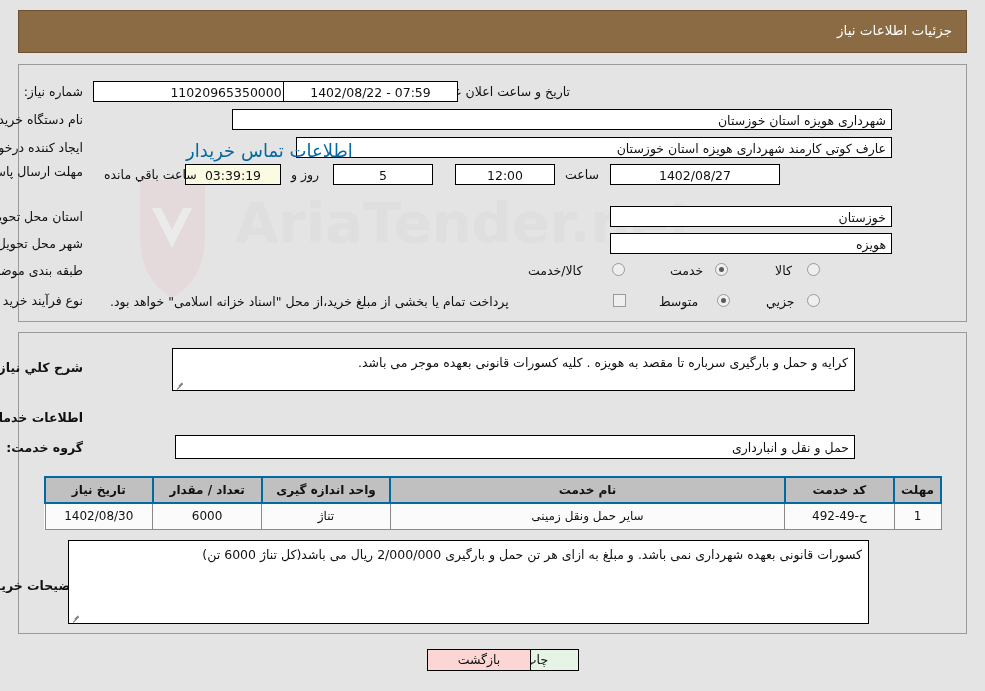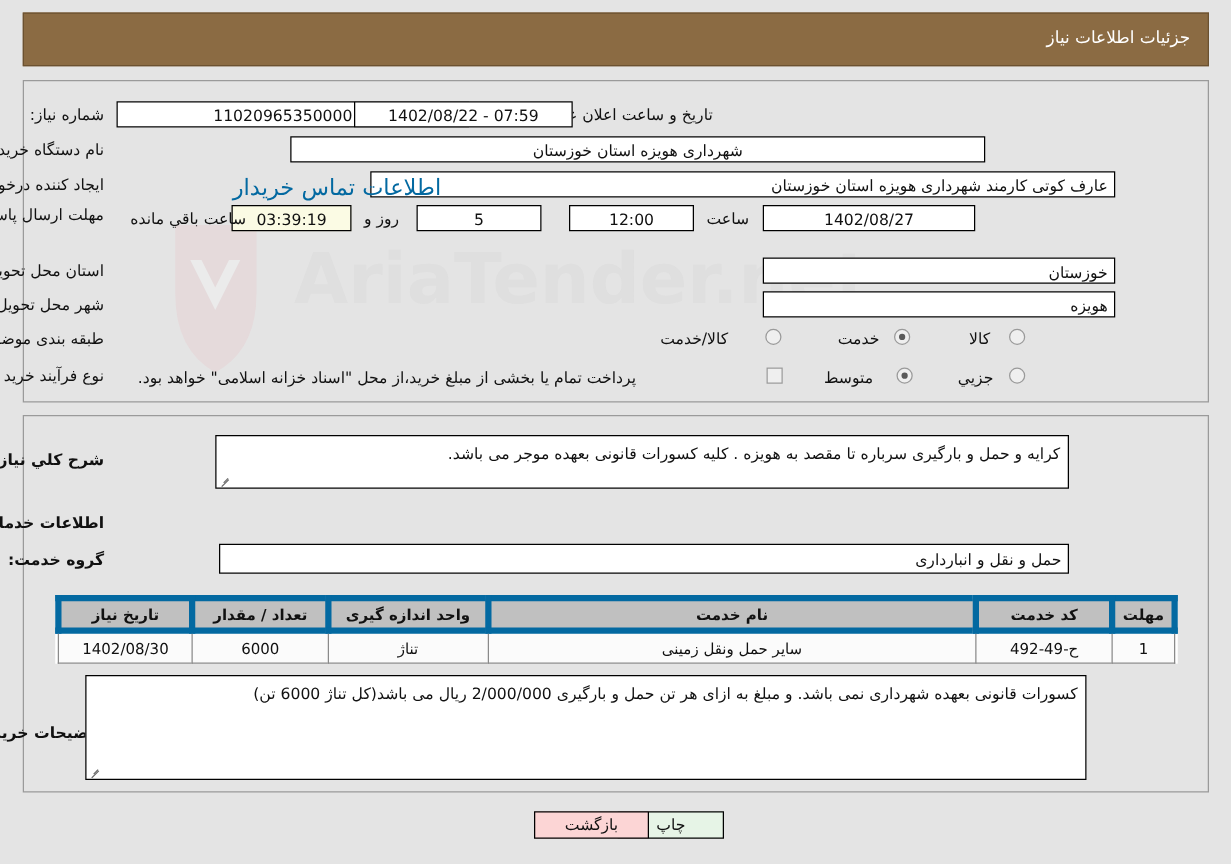--- a/index.html
+++ b/index.html
@@ -147,21 +147,21 @@
     position: absolute;
     left: 44px; top: 476px;
     width: 898px;
     border-collapse: collapse;
     font-size: 12px;
     z-index: 4;
     background: #fff;
   }
   .tbl th {
     background: #c0c0c0;
-    border: 5px solid #0369a1;
+    border: 2px solid #0369a1;
     font-weight: bold;
     color: #111;
     height: 26px;
     padding: 0 6px;
     text-align: center;
   }
   .tbl td {
     background: #fbfbfb;
     border: 1px solid #8a8a8a;
     height: 26px;
@@ -204,21 +204,21 @@
 
   <div class="panel panel-top"></div>
 
   <div class="lbl" style="right:902px; top:84px;margin-left:24px;">شماره نیاز:</div>
   <div class="fld fld-center" style="right:610px; top:81px; width:282px;">1102096535000016</div>
 
   <div class="lbl" style="right:415px; top:84px; color:#111;">تاریخ و ساعت اعلان عمومي:</div>
   <div class="fld fld-center" style="right:703px; top:81px; width:175px; right:auto; left:283px;">07:59 - 1402/08/22</div>
 
   <div class="lbl" style="right:902px; top:112px;">نام دستگاه خریدار:</div>
-  <div class="fld fld-right" style="left:232px; top:109px; width:556px;text-align:center;">شهرداری هویزه استان خوزستان</div>
+  <div class="fld fld-right" style="left:232px; top:109px; width:660px;">شهرداری هویزه استان خوزستان</div>
 
   <div class="lbl" style="right:902px; top:140px;">ایجاد کننده درخواست:</div>
   <div class="fld fld-right" style="left:296px; top:137px; width:596px;">عارف کوتی کارمند شهرداری هویزه استان خوزستان</div>
   <div class="link" style="left:186px; top:140px;">اطلاعات تماس خریدار</div>
 
   <div class="lbl" style="right:902px; top:164px; line-height:16px; text-align:right;">
     <span>مهلت ارسال پاسخ: تا تاریخ:</span>
   </div>
   <div class="fld fld-center" style="left:610px; top:164px; width:170px;">1402/08/27</div>
   <div class="lbl" style="left:565px; top:167px;">ساعت</div>
@@ -292,15 +292,15 @@
     </tbody>
   </table>
 
   <div class="lbl lbl-b" style="right:902px; top:578px;">توضیحات خریدار:</div>
   <div class="ta" style="left:68px; top:540px; width:801px; height:84px;">
     <span>کسورات قانونی بعهده شهرداری نمی باشد. و مبلغ به ازای هر تن حمل و بارگیری 2/000/000 ریال می باشد(کل تناژ 6000 تن)</span>
     <span class="grip"></span>
   </div>
 
   <div class="btn btn-print" style="left:494px; top:649px; width:85px;">چاپ</div>
-  <div class="btn btn-back" style="left:427px; top:649px; width:92px;">بازگشت</div>
+  <div class="btn btn-back" style="left:427px; top:649px; width:104px;">بازگشت</div>
 
 </div>
 
 </body></html>

